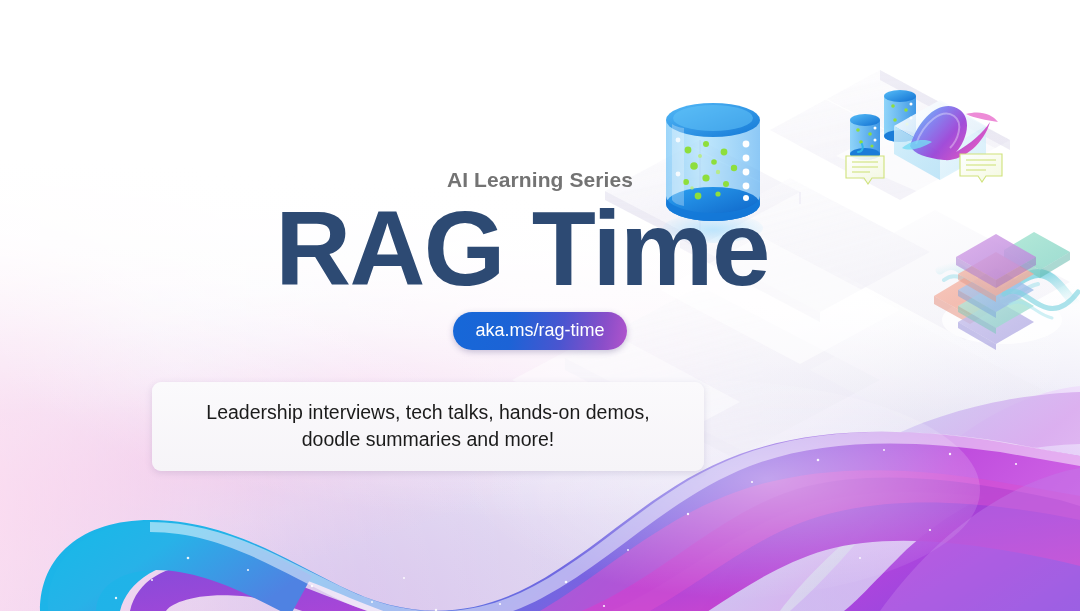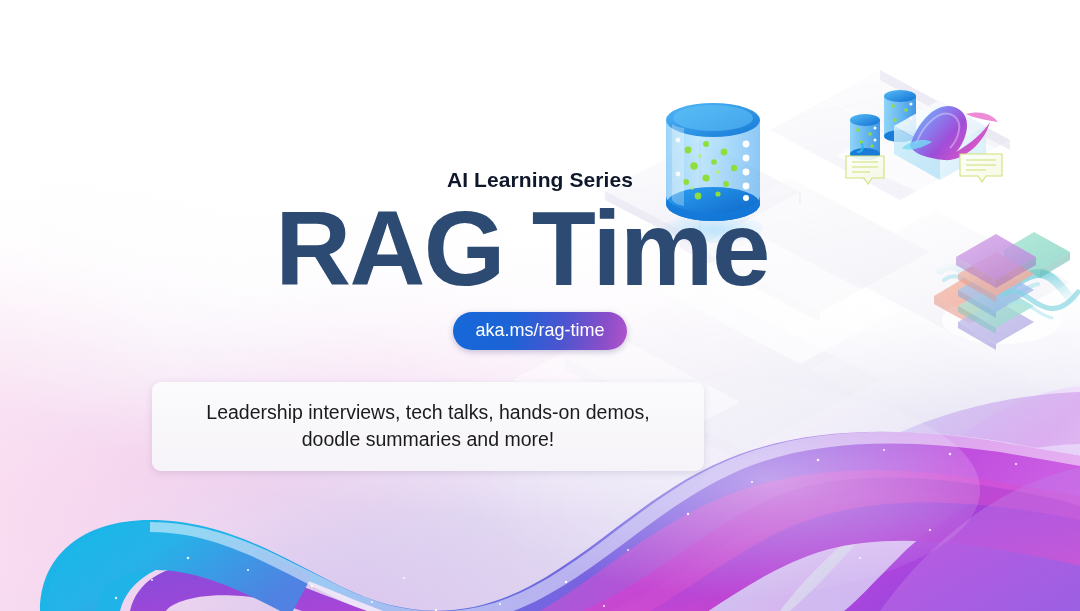--- a/index.html
+++ b/index.html
@@ -61,21 +61,21 @@
 
   
   #content {
     position:absolute; left:0; top:0; width:1080px; height:611px;
   }
 
   #kicker {
     position:absolute; left:0; top:168px; width:1080px;
     text-align:center;
     font-size:21px; font-weight:bold; letter-spacing:0.1px;
-    color:#0f172a;
+    color:#737373;
   }
 
   #title {
     position:absolute; left:0; top:196px; width:1044px;
     text-align:center;
     font-size:105px; font-weight:bold; letter-spacing:-1.5px;
     line-height:1.0;
     color:#2d4a73;
   }
 

